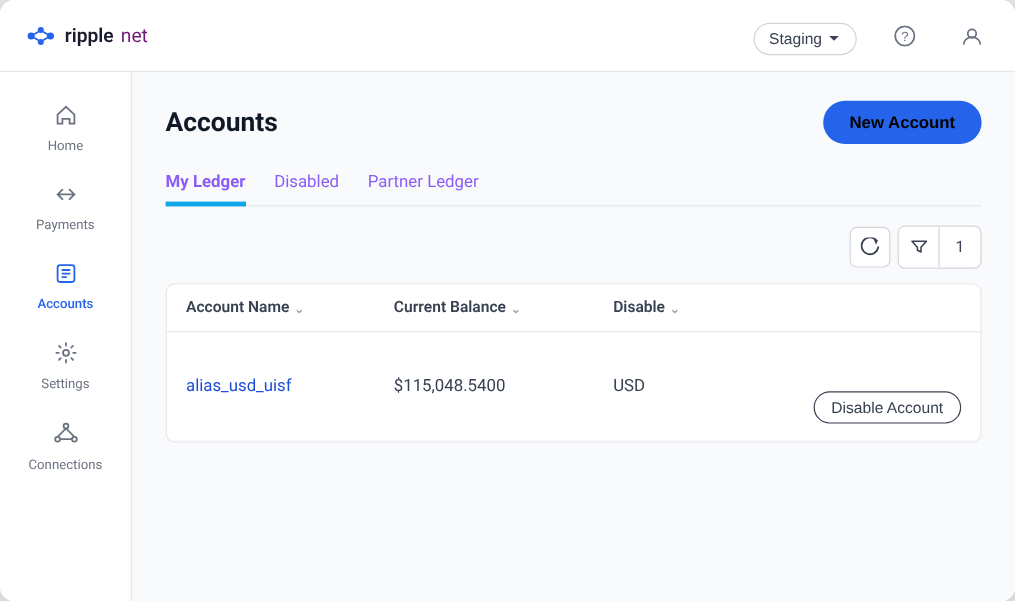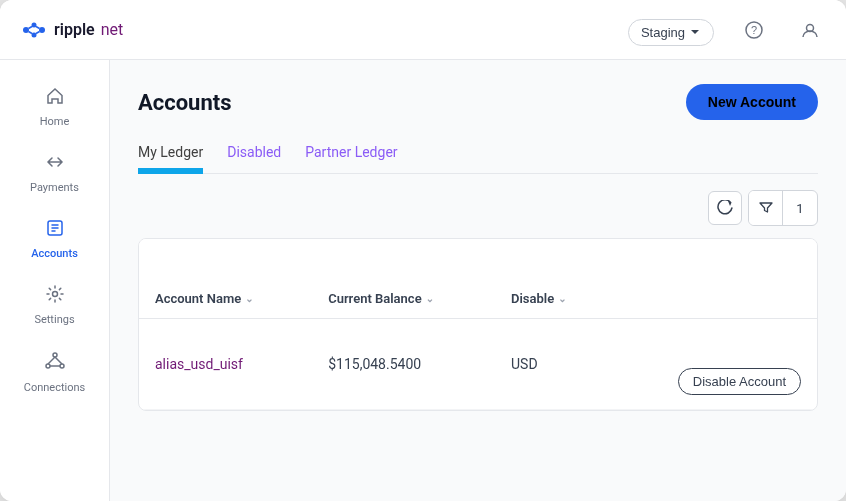--- a/index.html
+++ b/index.html
@@ -152,23 +152,23 @@
     }
     .tab {
       padding: 8px 0;
       font-size: 14px;
       color: #8b5cf6;
       cursor: pointer;
       border-bottom: 2px solid transparent;
       margin-bottom: -1px;
     }
     .tab.active {
-      color: #404040;
-      border-bottom: 6px solid #0ea5e9;
-      font-weight: 400;
+      color: #8b5cf6;
+      border-bottom: 4px solid #0ea5e9;
+      font-weight: 700;
     }
     
     .table-toolbar {
       display: flex;
       justify-content: flex-end;
       align-items: center;
       gap: 6px;
       margin-bottom: 12px;
     }
     .toolbar-btn {
@@ -228,34 +228,33 @@
     thead th {
       padding: 12px 16px;
       text-align: left;
       font-size: 13px;
       font-weight: 600;
       color: #374151;
       background: #fff;
     }
     thead th .col-header {
       display: flex;
-      align-items: center;
+      align-items: flex-end;
       gap: 4px;
-      margin-top: 40px;
     }
     tbody tr {
       border-bottom: 1px solid #f3f4f6;
     }
     tbody td {
       padding: 14px 16px;
       font-size: 14px;
       color: #374151;
     }
     .account-link {
-      color: #701a75;
+      color: #1d4ed8;
       text-decoration: none;
     }
     .disable-btn {
       border: 1px solid #374151;
       background: #fff;
       border-radius: 16px;
       padding: 5px 14px;
       font-size: 13px;
       cursor: pointer;
       color: #374151;

